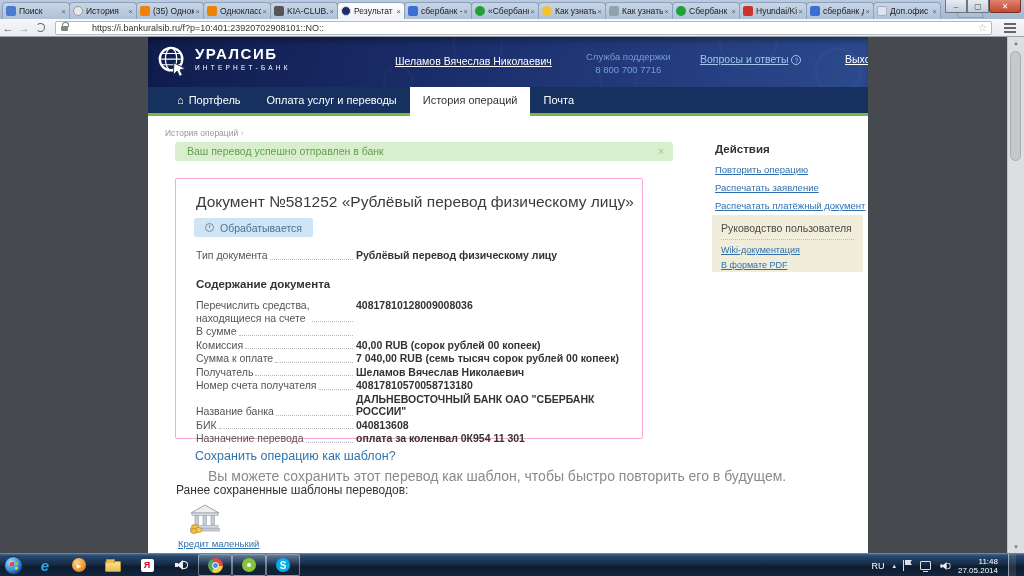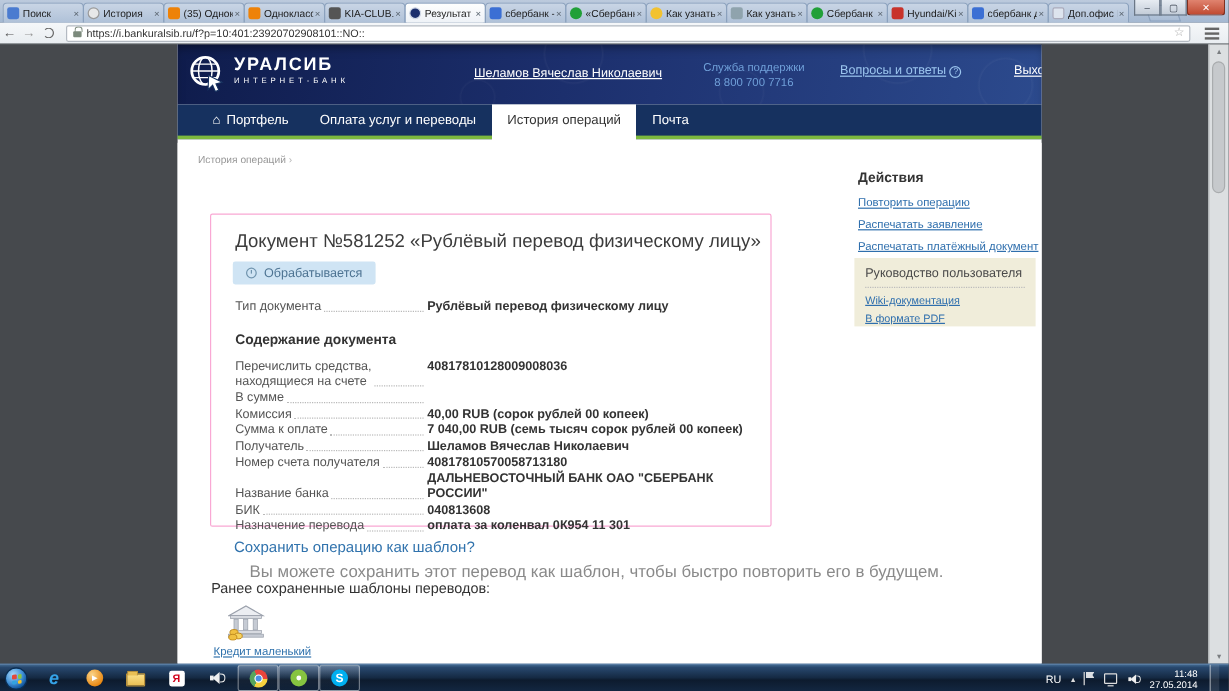--- a/index.html
+++ b/index.html
@@ -35,21 +35,21 @@
 
   .toolbar { position:absolute; top:19px; left:0; width:1024px; height:18px;
     background:linear-gradient(#f5f7f9,#e9edf1); border-bottom:1px solid #9da2a7;
     display:flex; align-items:center; }
   .navbtn { width:16px; text-align:center; font-size:11px; color:#555; flex:none; }
   .navbtn.dim { color:#999; }
   .reload-ico { width:9px; height:9px; border:1.5px solid #666; border-radius:50%;
     border-left-color:transparent; margin:0 6px 0 4px; flex:none; position:relative; }
   .omnibox { flex:1; height:14px; margin:0 6px 0 4px; background:#fff;
     border:1px solid #b4bac2; border-radius:2px; display:flex; align-items:center;
-    font-size:9px; color:#333; padding:0 4px; }
+    font-size:9px; color:#333; padding:0 4px;gap:20px; }
   .lock { width:7px; height:5px; background:#7c8a7c; border-radius:1px; position:relative; margin:2px 4px 0 1px; flex:none; }
   .lock::before { content:""; position:absolute; top:-4px; left:1px; width:5px; height:4px;
     border:1px solid #7c8a7c; border-bottom:none; border-radius:3px 3px 0 0; }
   .urltext { flex:1; white-space:nowrap; overflow:hidden; }
   .star { flex:none; color:#aaa; font-size:10px; margin-left:4px; }
   .star::before { content:"☆"; }
   .menu-ico { width:12px; flex:none; margin:0 8px 0 6px; }
   .menu-ico i { display:block; height:2px; background:#666; margin:2px 0; }
 
   
@@ -308,20 +308,24 @@
     <div class="navbar">
       <div class="ntab"><span class="home-ico"></span><span>Портфель</span></div>
       <div class="ntab"><span>Оплата услуг и переводы</span></div>
       <div class="ntab active"><span>История операций</span></div>
       <div class="ntab"><span>Почта</span></div>
     </div>
 
     <div class="pagebody">
       <div class="crumb"><span>История операций</span><span class="crumb-arrow"></span></div>
 
+      <div class="alert">
+        <span>Ваш перевод успешно отправлен в банк</span>
+        <span class="alert-close"></span>
+      </div>
 
       <div class="card">
         <div class="doc-title">Документ №581252 «Рублёвый перевод физическому лицу»</div>
         <div class="badge">
           <span class="clock-ico"></span>
           <span>Обрабатывается</span>
         </div>
         <div class="typerow frow">
           <span class="lc">
               <span class="lbl">Тип документа</span>

